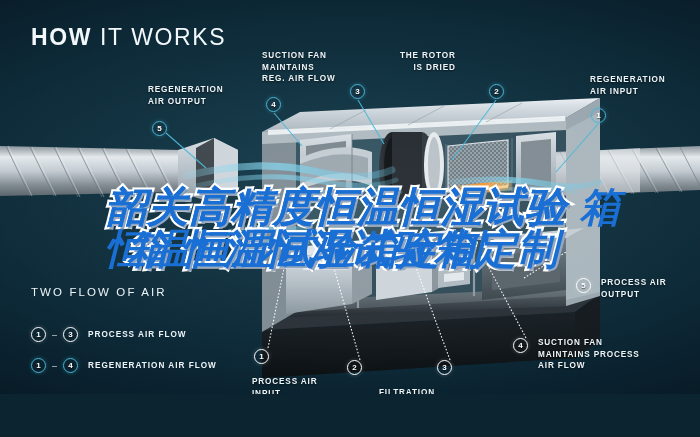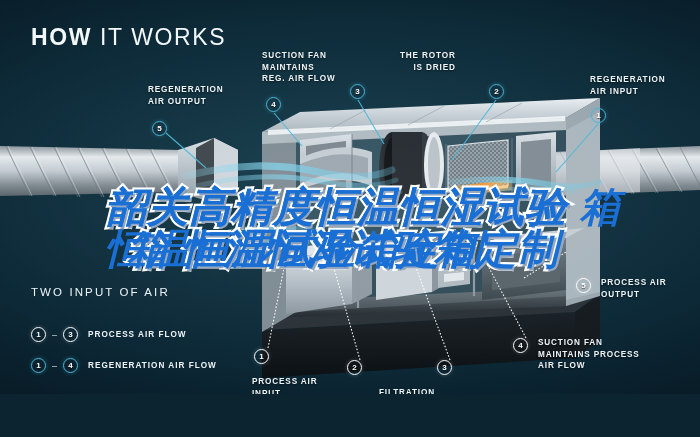--- a/index.html
+++ b/index.html
@@ -309,21 +309,21 @@
 
   <div class="num white" style="left:513px;top:338px;">4</div>
   <div class="lbl" style="left:538px;top:337px;">SUCTION FAN
 MAINTAINS PROCESS
 AIR FLOW</div>
 
   <div class="num white" style="left:576px;top:278px;">5</div>
   <div class="lbl" style="left:601px;top:277px;">PROCESS AIR
 OUTPUT</div>
 
-  <div class="legend-title">TWO INPUT OF AIR</div>
+  <div class="legend-title">TWO FLOW OF AIR</div>
 
   <div class="legend-row" style="left:31px;top:327px;">
     <div class="num white" style="position:relative;left:0;top:0;">1</div>
     <span class="dash">–</span>
     <div class="num white" style="position:relative;left:0;top:0;">3</div>
     <span class="txt">PROCESS AIR FLOW</span>
   </div>
 
   <div class="legend-row" style="left:31px;top:358px;">
     <div class="num cyan" style="position:relative;left:0;top:0;">1</div>

